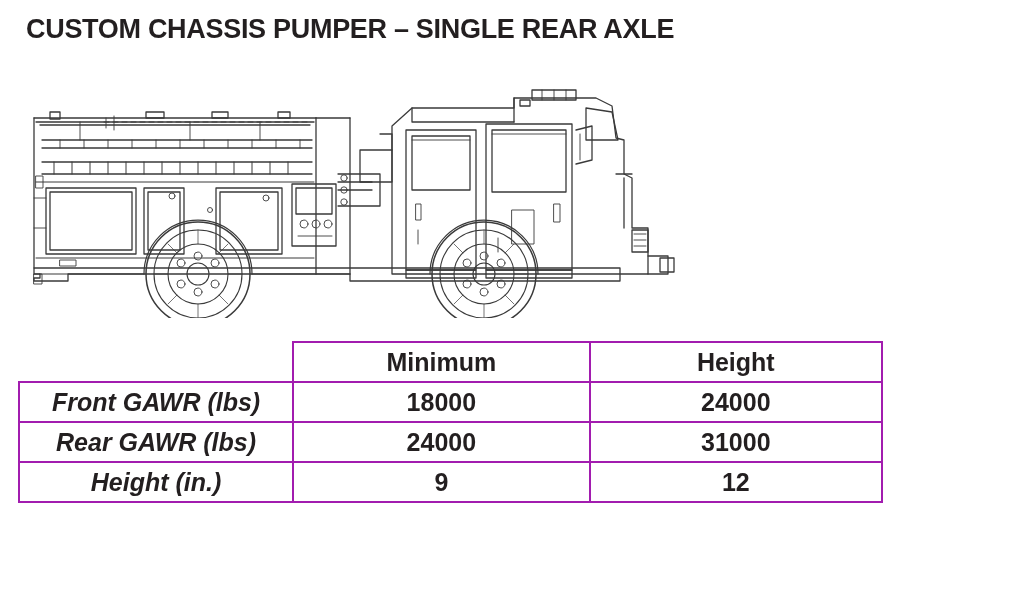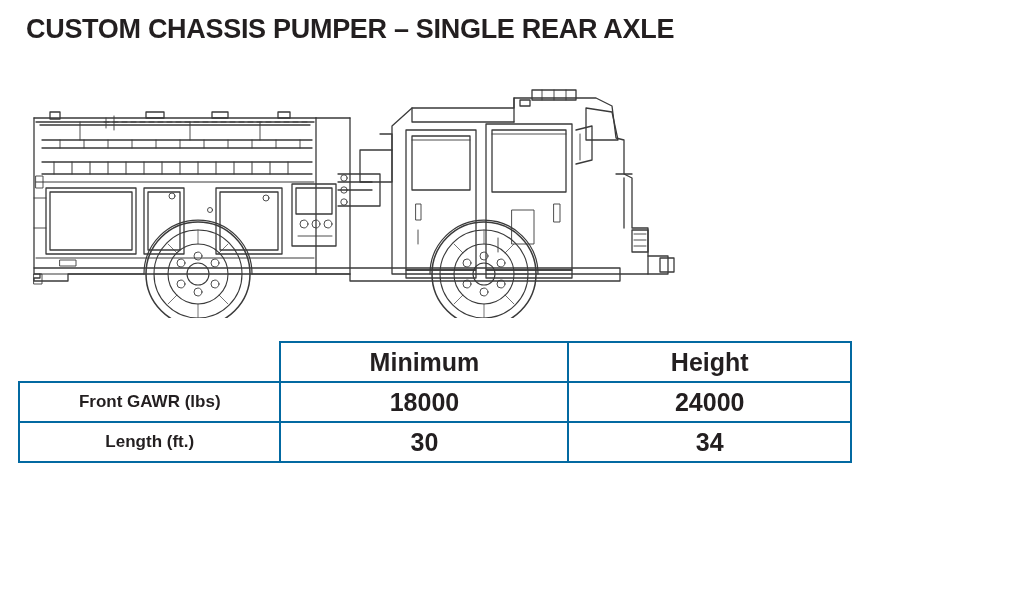--- a/index.html
+++ b/index.html
@@ -13,20 +13,21 @@
     font-family: "Liberation Sans", sans-serif;
     color: #1a1a1a;
     position: relative;
     overflow: hidden;
   }
 
   #page {
     position: relative;
     width: 852px;
     height: 600px;
+    padding-left: 31px;
   }
 
   #title {
     position: absolute;
     left: 26px;
     top: 14px;
     font-size: 27px;
     font-weight: bold;
     letter-spacing: -0.3px;
     color: #231f20;
@@ -47,42 +48,43 @@
 
   
   #spec-table {
     position: absolute;
     left: 18px;
     top: 341px;
     border-collapse: collapse;
     table-layout: fixed;
   }
   #spec-table td, #spec-table th {
-    border: 2px solid #0369a1;
+    border: 2px solid #a21caf;
     height: 38px;
     padding: 0 6px;
     text-align: center;
     vertical-align: middle;
     font-size: 25px;
     color: #231f20;
     font-weight: normal;
   }
   #spec-table .col-label { width: 288px; }
   #spec-table .col-val   { width: 308px; }
 
   #spec-table thead th.corner {
     border: none;
   }
   #spec-table thead th.hdr {
     font-weight: bold;
     font-size: 25px;
   }
   #spec-table tbody td.row-label {
     font-weight: bold;
-    font-size: 17px;
+    font-size: 25px;
+    font-style: italic;
   }
   #spec-table tbody td.value {
     font-weight: bold;
   }
 </style>
 </head>
 <body>
 
 <div id="page">
 
@@ -336,20 +338,25 @@
         <th class="hdr col-val">Height</th>
       </tr>
     </thead>
     <tbody>
       <tr>
         <td class="row-label">Front GAWR (lbs)</td>
         <td class="value">18000</td>
         <td class="value">24000</td>
       </tr>
       <tr>
-        <td class="row-label">Length (ft.)</td>
-        <td class="value">30</td>
-        <td class="value">34</td>
+        <td class="row-label">Rear GAWR (lbs)</td>
+        <td class="value">24000</td>
+        <td class="value">31000</td>
+      </tr>
+      <tr>
+        <td class="row-label">Height (in.)</td>
+        <td class="value">9</td>
+        <td class="value">12</td>
       </tr>
     </tbody>
   </table>
 
 </div>
 
 </body></html>

